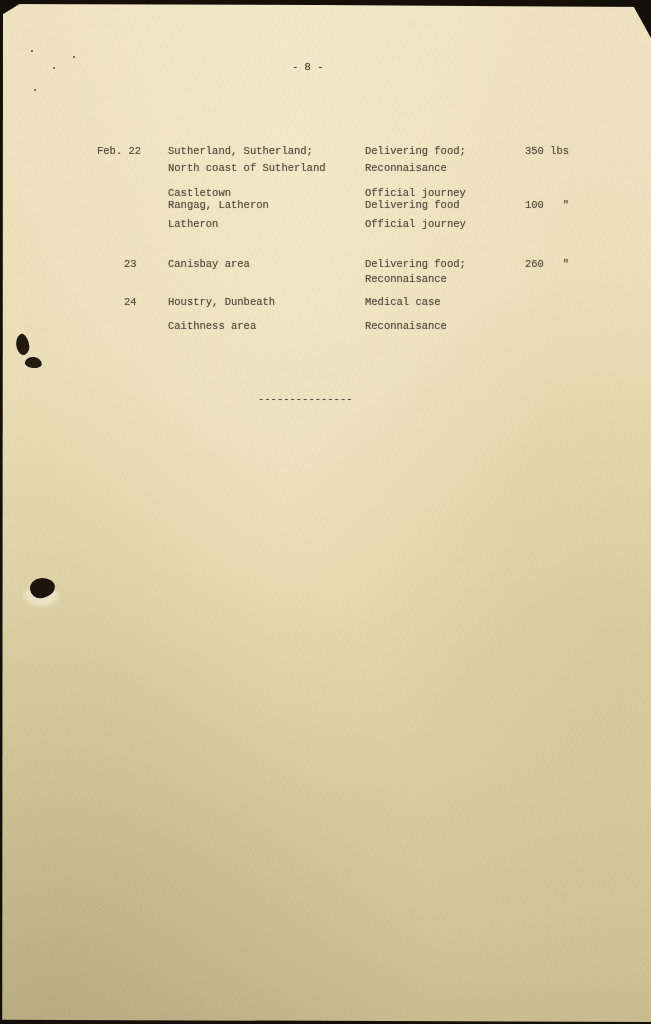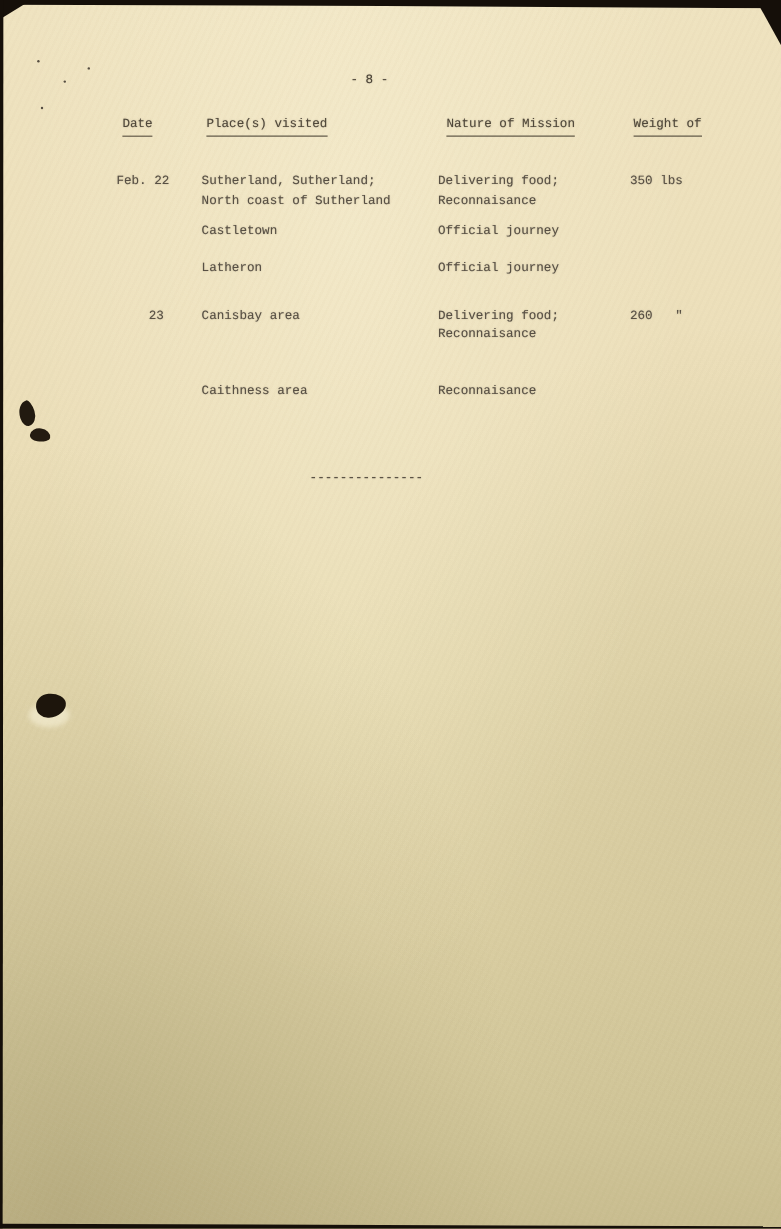--- a/index.html
+++ b/index.html
@@ -76,60 +76,64 @@
 <div class="scan">
   <div class="paper">
     <div class="texture"></div>
 
     <div class="content">
 
       <div class="line" style="top:60px">
         <span class="col pageno" style="left:292px">- 8 -</span>
       </div>
 
-      <div class="line" style="top:97px">
-        <span class="col u" style="left:102px">Date</span>
-        <span class="col u" style="left:172px">Place(s) visited</span>
-        <span class="col u" style="left:372px">Nature of Mission</span>
-        <span class="col u" style="left:528px">Weight of</span>
-      </div>
 
       <div class="line" style="top:144px">
         <span class="col" style="left:97px">Feb. 22</span>
         <span class="col" style="left:168px">Sutherland, Sutherland;</span>
         <span class="col" style="left:365px">Delivering food;</span>
         <span class="col" style="left:525px">350 lbs</span>
       </div>
       <div class="line" style="top:161px">
         <span class="col" style="left:168px">North coast of Sutherland</span>
         <span class="col" style="left:365px">Reconnaisance</span>
       </div>
 
       <div class="line" style="top:186px">
         <span class="col" style="left:168px">Castletown</span>
         <span class="col" style="left:365px">Official journey</span>
       </div>
 
+      <div class="line" style="top:198px">
+        <span class="col" style="left:168px">Rangag, Latheron</span>
+        <span class="col" style="left:365px">Delivering food</span>
+        <span class="col" style="left:525px">100   "</span>
+      </div>
 
       <div class="line" style="top:217px">
         <span class="col" style="left:168px">Latheron</span>
         <span class="col" style="left:365px">Official journey</span>
       </div>
 
 
       <div class="line" style="top:257px">
         <span class="col" style="left:124px">23</span>
         <span class="col" style="left:168px">Canisbay area</span>
         <span class="col" style="left:365px">Delivering food;</span>
         <span class="col" style="left:525px">260   "</span>
       </div>
       <div class="line" style="top:272px">
         <span class="col" style="left:365px">Reconnaisance</span>
       </div>
 
+      <div class="line" style="top:295px">
+        <span class="col" style="left:124px">24</span>
+        <span class="col" style="left:168px">Houstry, Dunbeath</span>
+        <span class="col" style="left:365px">Medical case</span>
+      </div>
 
       <div class="line" style="top:319px">
         <span class="col" style="left:168px">Caithness area</span>
         <span class="col" style="left:365px">Reconnaisance</span>
       </div>
 
       <div class="line" style="top:392px">
         <span class="col rule" style="left:258px">---------------</span>
       </div>
     </div>

